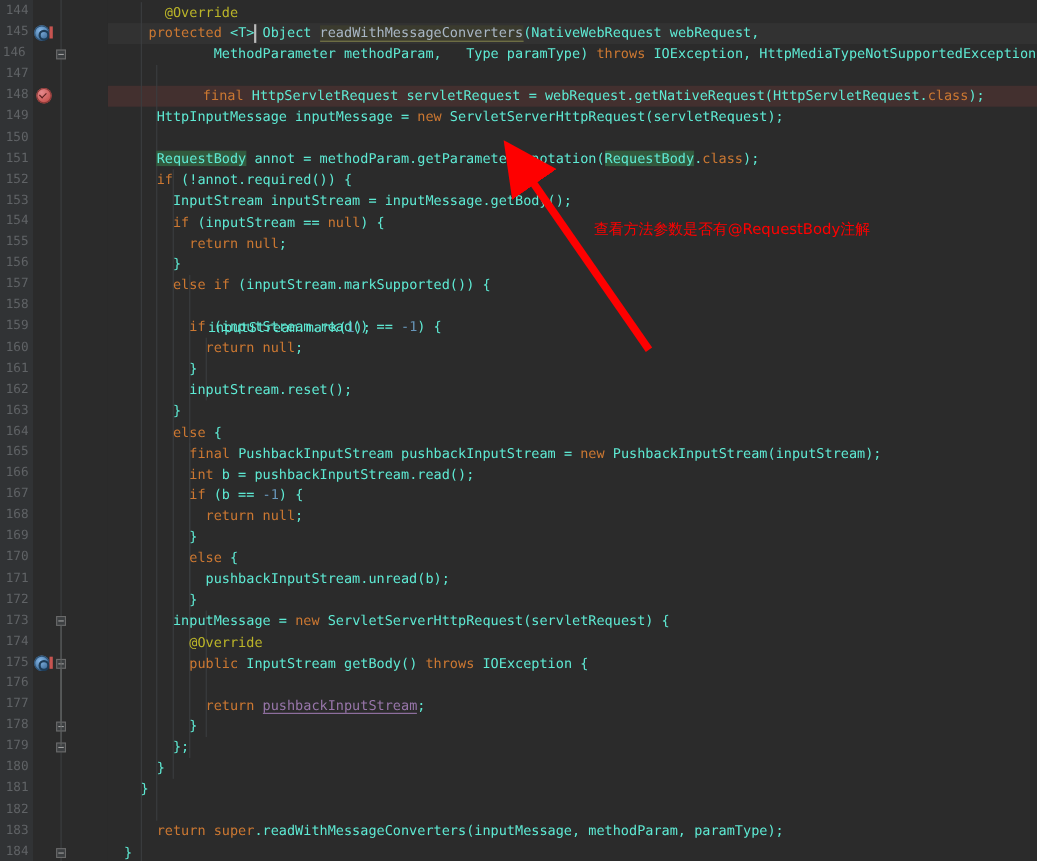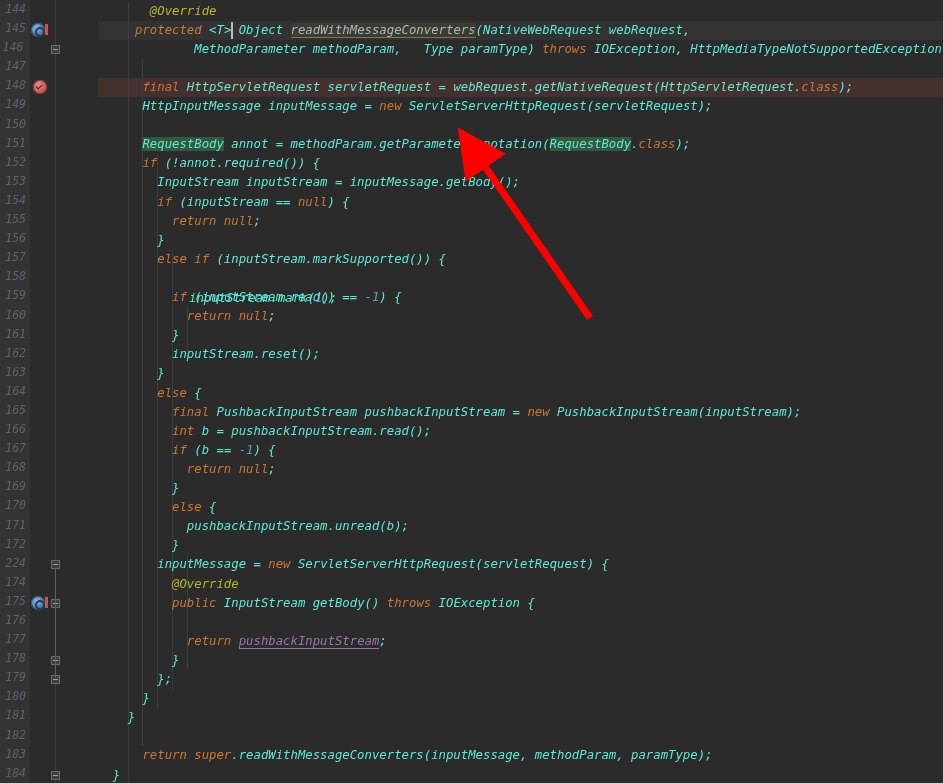--- a/index.html
+++ b/index.html
@@ -2,21 +2,21 @@
 <html><head>
 <meta charset="utf-8">
 <style>
   html,body{margin:0;padding:0;}
   body{
     width:943px;height:783px;overflow:hidden;
     background:#2b2b2b;
     font-family:"DejaVu Sans Mono","Liberation Mono",monospace;
   }
   #editor{
-    position:relative;width:943px;height:783px;background:#2b2b2b;font-style:italic;
+    position:relative;width:943px;height:783px;background:#2b2b2b;
   }
 
   
   .gutter{
     position:absolute;left:0;top:0;width:30px;height:783px;
     background:#313335;
   }
   .gutter-ticks{
     position:absolute;left:30px;top:0;width:68px;height:783px;
     background:#2b2b2b;
@@ -144,21 +144,21 @@
       <div class="ln" style="top: 364.4px;">163</div>
       <div class="ln" style="top: 383.5px;">164</div>
       <div class="ln" style="top: 402.6px;">165</div>
       <div class="ln" style="top: 421.7px;">166</div>
       <div class="ln" style="top: 440.8px;">167</div>
       <div class="ln" style="top: 459.9px;">168</div>
       <div class="ln" style="top: 479px;">169</div>
       <div class="ln" style="top: 498.1px;">170</div>
       <div class="ln" style="top: 517.2px;">171</div>
       <div class="ln" style="top: 536.3px;">172</div>
-      <div class="ln" style="top: 555.4px;">224</div>
+      <div class="ln" style="top: 555.4px;">173</div>
       <div class="ln" style="top: 574.5px;">174</div>
       <div class="ln" style="top: 593.6px;">175</div>
       <div class="ln" style="top: 612.7px;">176</div>
       <div class="ln" style="top: 631.8px;">177</div>
       <div class="ln" style="top: 650.9px;">178</div>
       <div class="ln" style="top: 670px;">179</div>
       <div class="ln" style="top: 689.1px;">180</div>
       <div class="ln" style="top: 708.2px;">181</div>
       <div class="ln" style="top: 727.3px;">182</div>
       <div class="ln" style="top: 746.4px;">183</div>
@@ -196,21 +196,21 @@
         <div class="iguide" style="left: 73.8px; top: 249.8px; height: 439.3px;"></div>
         <div class="iguide" style="left: 88.56px; top: 307.1px; height: 57.3px;"></div>
         <div class="iguide" style="left: 73.8px; top: 402.6px; height: 152.8px;"></div>
         <div class="iguide" style="left: 88.56px; top: 555.4px; height: 114.6px;"></div>
       </div>
     <div id="code">
         <div class="row" style="position: absolute; top: 1.5px; left: 0px;"><span>       </span><span class="ann">@Override</span></div>
         <div class="row" style="position: absolute; top: 20.6px; left: 0px;"><span>     </span><span class="kw">protected</span><span class="id"> &lt;T&gt; Object </span><span class="mref">readWithMessageConverters</span><span class="id">(NativeWebRequest webRequest,</span></div>
         <div class="row" style="position: absolute; top: 39.7px; left: 0px;"><span>             </span><span class="id">MethodParameter methodParam,   Type paramType) </span><span class="kw">throws</span><span class="id"> IOException, HttpMediaTypeNotSupportedException {</span></div>
         <div class="row" style="position: absolute; top: 58.8px; left: 0px;"><span></span></div>
-        <div class="row" style="position: absolute; top: 77.9px; left: 0px;"><span>      </span><span class="kw">final</span><span class="id"> HttpServletRequest servletRequest = webRequest.getNativeRequest(HttpServletRequest.</span><span class="kw">class</span><span class="id">);</span></div>
+        <div class="row" style="position: absolute; top: 77.9px; left: 0px; padding-left: 42px;"><span>      </span><span class="kw">final</span><span class="id"> HttpServletRequest servletRequest = webRequest.getNativeRequest(HttpServletRequest.</span><span class="kw">class</span><span class="id">);</span></div>
         <div class="row" style="position: absolute; top: 97px; left: 0px;"><span>      </span><span class="id">HttpInputMessage inputMessage = </span><span class="kw">new</span><span class="id"> ServletServerHttpRequest(servletRequest);</span></div>
         <div class="row" style="position: absolute; top: 116.1px; left: 0px;"><span></span></div>
         <div class="row" style="position: absolute; top: 135.2px; left: 0px;"><span>      </span><span class="id usage-hl">RequestBody</span><span class="id"> annot = methodParam.getParameterAnnotation(</span><span class="id usage-hl">RequestBody</span><span class="id">.</span><span class="kw">class</span><span class="id">);</span></div>
         <div class="row" style="position: absolute; top: 154.3px; left: 0px;"><span>      </span><span class="kw">if</span><span class="id"> (!annot.required()) {</span></div>
         <div class="row" style="position: absolute; top: 173.4px; left: 0px;"><span>        </span><span class="id">InputStream inputStream = inputMessage.getBody();</span></div>
         <div class="row" style="position: absolute; top: 192.5px; left: 0px;"><span>        </span><span class="kw">if</span><span class="id"> (inputStream == </span><span class="kw">null</span><span class="id">) {</span></div>
         <div class="row" style="position: absolute; top: 211.6px; left: 0px;"><span>          </span><span class="kw">return null</span><span class="id">;</span></div>
         <div class="row" style="position: absolute; top: 230.7px; left: 0px;"><span>        </span><span class="id">}</span></div>
         <div class="row" style="position: absolute; top: 249.8px; left: 0px;"><span>        </span><span class="kw">else if</span><span class="id"> (inputStream.markSupported()) {</span></div>
         <div class="row" style="position: absolute; top: 268.9px; left: 17px; margin-top: 20px;"><span>          </span><span class="id">inputStream.mark(</span><span class="num">1</span><span class="id">);</span></div>
@@ -245,14 +245,15 @@
   </div>
 
   <svg class="anno-arrow" width="943" height="783">
     <defs>
       <marker id="ah" markerWidth="7" markerHeight="7" refX="2.2" refY="3.5" orient="auto">
         <polygon points="0,0 7,3.5 0,7" fill="#fe0000"></polygon>
       </marker>
     </defs>
     <line id="annoline" x1="590" y1="318" x2="477" y2="155" stroke="#fe0000" stroke-width="7" marker-end="url(#ah)"></line>
   </svg>
+  <div class="anno-text" id="annotext" style="left: 540px; top: 200px; color: rgb(254, 0, 0);">查看方法参数是否有@RequestBody注解</div>
 
 </div>
 
 </body></html>

